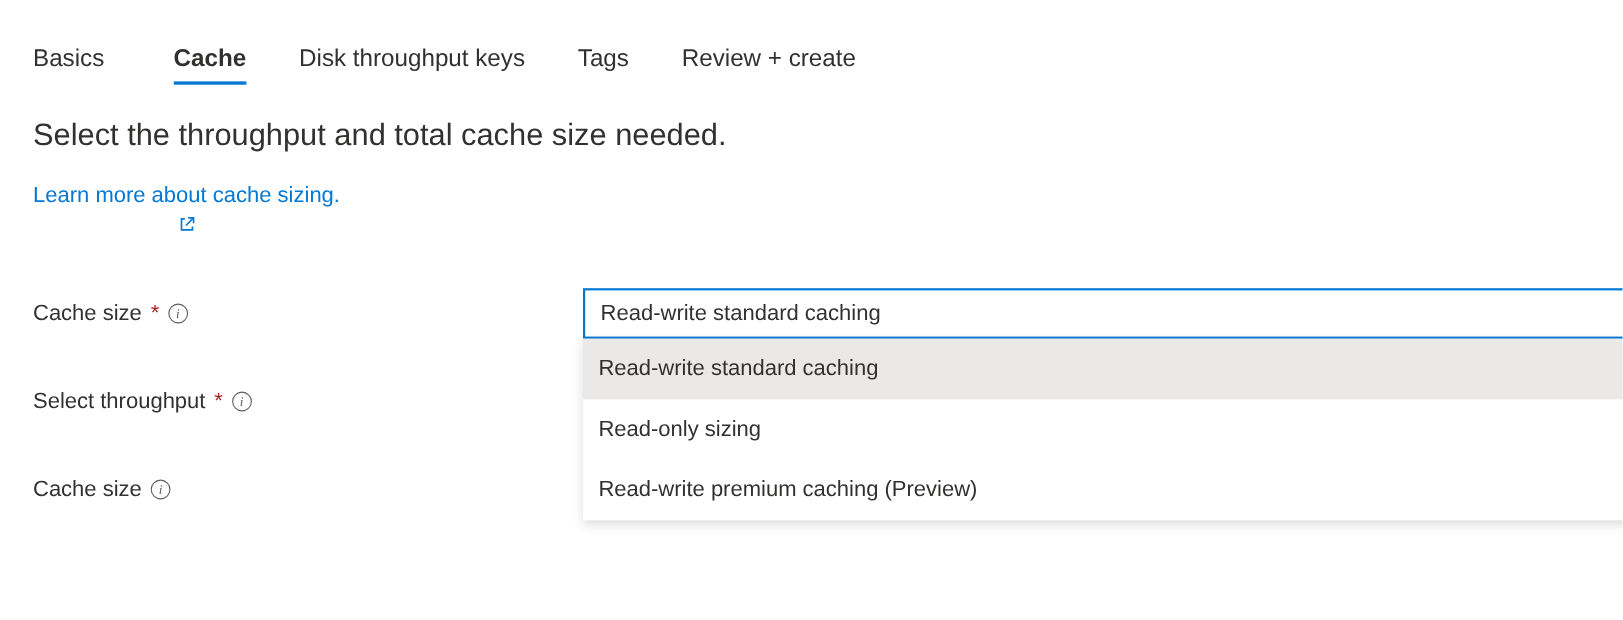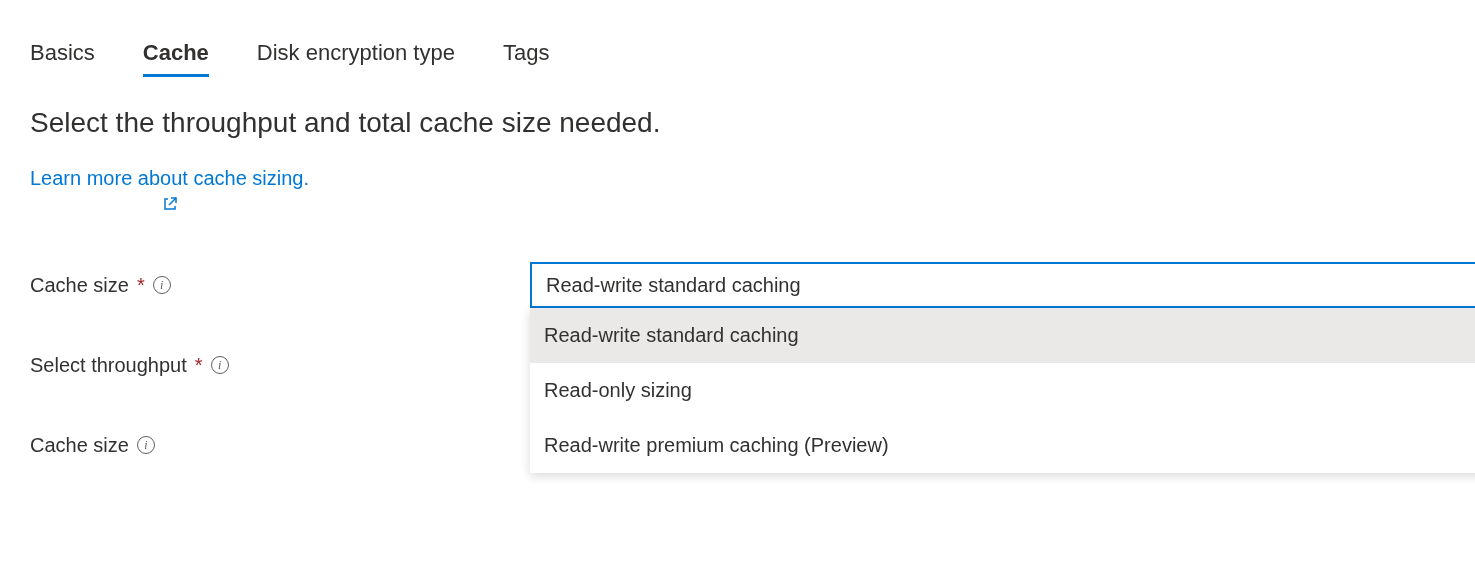--- a/index.html
+++ b/index.html
@@ -19,20 +19,21 @@
     }
     .tab {
       padding-bottom: 8px;
       cursor: pointer;
       color: #323130;
       font-size: 22px;
     }
     .tab.active {
       font-weight: 600;
       border-bottom: 3px solid #0078d4;
+      margin-left: 15px;
     }
     .description {
       font-size: 28px;
       color: #323130;
       margin-bottom: 28px;
     }
     .link {
       color: #0078d4;
       text-decoration: none;
       font-size: 20px;
@@ -128,22 +129,23 @@
     }
   </style>
 </head>
 <body>
 
 
 
 <div class="tabs">
   <div class="tab">Basics</div>
   <div class="tab active">Cache</div>
-  <div class="tab">Disk encryption type</div>
+  <div class="tab">Disk throughput keys</div>
   <div class="tab">Tags</div>
+  <div class="tab">Review + create</div>
 </div>
 
 <p class="description">Select the throughput and total cache size needed.</p>
 
 <a class="link">
   <span>Learn more about cache sizing.</span>
   <svg class="external-icon" viewBox="0 0 16 16">
     <path d="M6 3 H3 V13 H13 V10"></path>
     <path d="M9 2 H14 V7"></path>
     <path d="M14 2 L7 9"></path>

